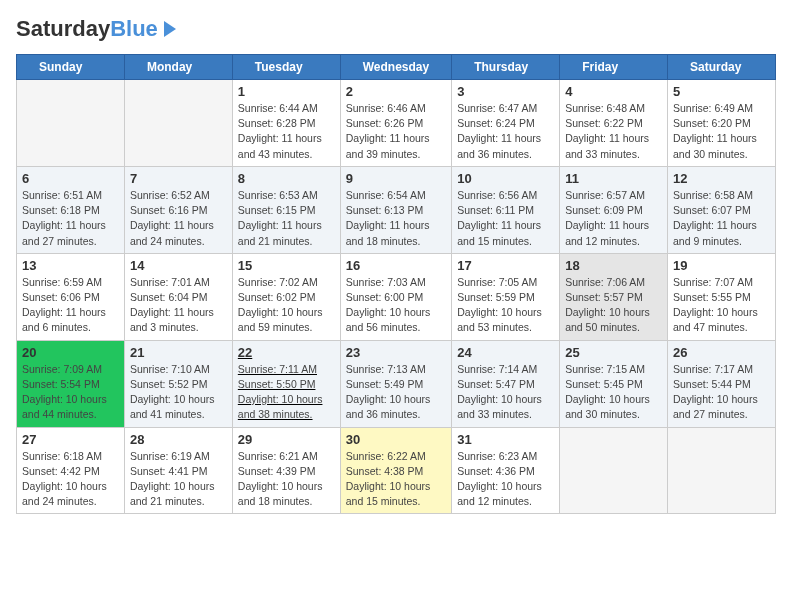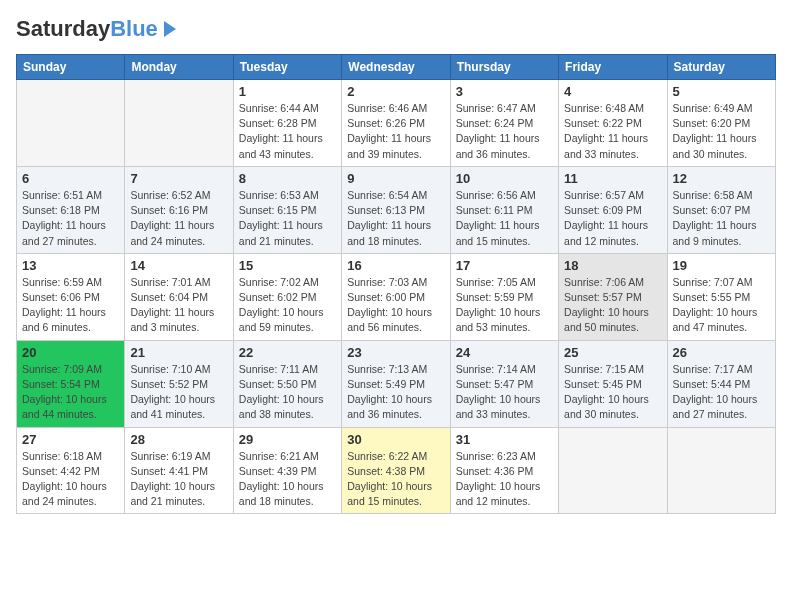--- a/index.html
+++ b/index.html
@@ -40,21 +40,21 @@
     }
     .calendar {
       width: 100%;
       border-collapse: collapse;
       font-size: 11px;
     }
     .calendar th {
       background: #3a7abf;
       color: #fff;
       text-align: left;
-      padding: 5px 6px;
+      padding: 5px 22px;
       font-size: 12px;
       font-weight: bold;
       border: 1px solid #2a5f9f;
     }
     .calendar td {
       border: 1px solid #ccc;
       vertical-align: top;
       padding: 4px 5px;
       width: 108px;
       min-height: 80px;
@@ -195,21 +195,21 @@
       </tr>
       <tr>
         <td style="background: #22c55e;">
           <span class="day-number">20</span>
           <div class="day-info">Sunrise: 7:09 AM<br>Sunset: 5:54 PM<br>Daylight: 10 hours and 44 minutes.</div>
         </td>
         <td style="background: rgb(240, 244, 248);">
           <span class="day-number">21</span>
           <div class="day-info">Sunrise: 7:10 AM<br>Sunset: 5:52 PM<br>Daylight: 10 hours and 41 minutes.</div>
         </td>
-        <td style="background: rgb(240, 244, 248);">
+        <td style="background: rgb(240, 244, 248); text-decoration: underline;">
           <span class="day-number">22</span>
           <div class="day-info">Sunrise: 7:11 AM<br>Sunset: 5:50 PM<br>Daylight: 10 hours and 38 minutes.</div>
         </td>
         <td style="background: rgb(240, 244, 248);">
           <span class="day-number">23</span>
           <div class="day-info">Sunrise: 7:13 AM<br>Sunset: 5:49 PM<br>Daylight: 10 hours and 36 minutes.</div>
         </td>
         <td style="background: rgb(240, 244, 248);">
           <span class="day-number">24</span>
           <div class="day-info">Sunrise: 7:14 AM<br>Sunset: 5:47 PM<br>Daylight: 10 hours and 33 minutes.</div>

